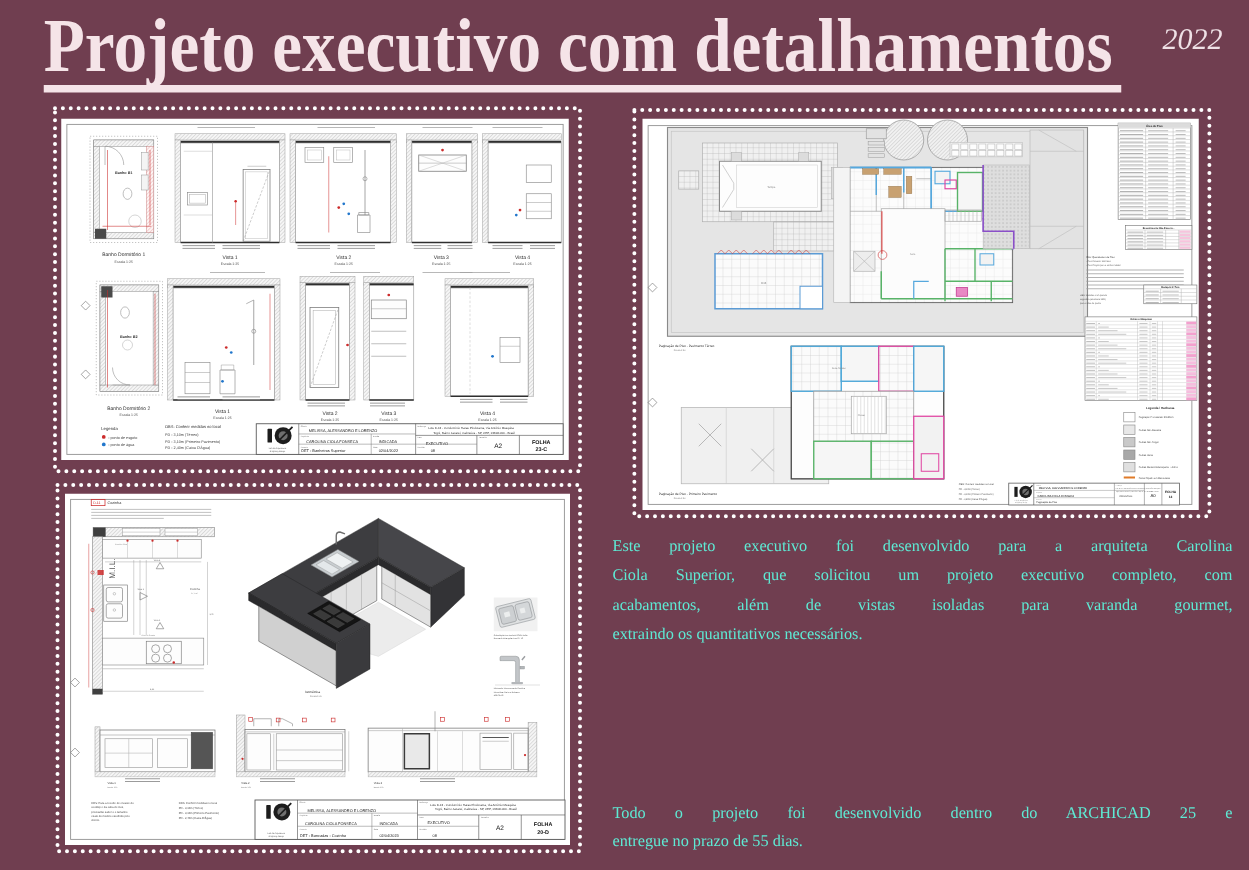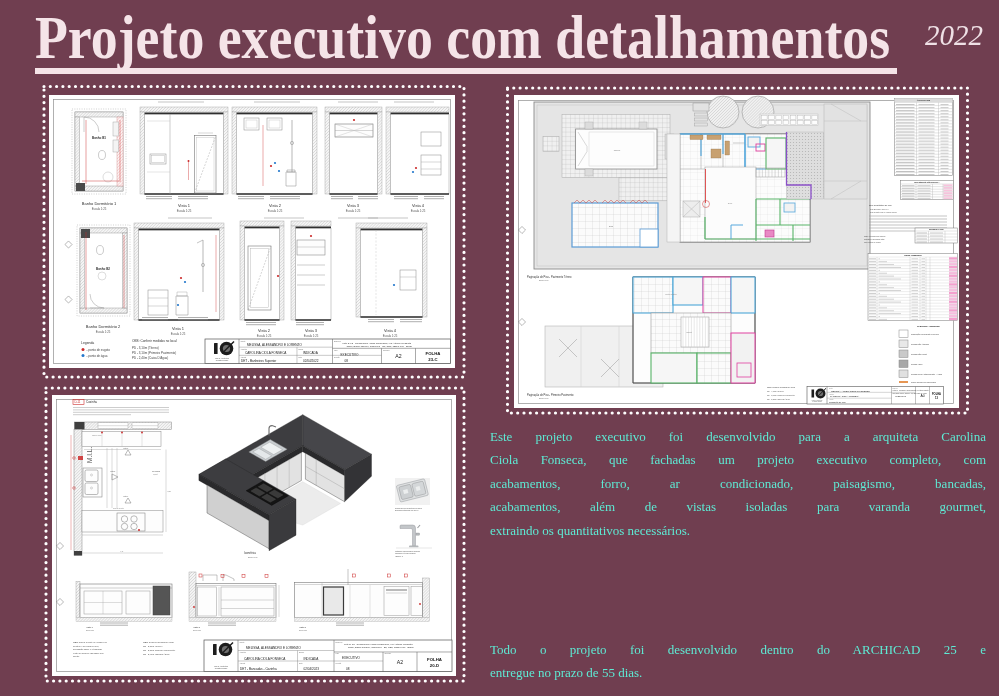--- a/index.html
+++ b/index.html
@@ -1,21 +1,21 @@
 <!DOCTYPE html>
 <html><head>
 <meta charset="utf-8">
 <style>
   html,body{margin:0;padding:0;}
   body{width:999px;height:696px;position:relative;overflow:hidden;
        background:#703e50;font-family:"Liberation Serif",serif;}
   .abs{position:absolute;}
   #title{left:35px;top:3px;font-size:61px;font-weight:bold;color:#f5e4e8;
          white-space:nowrap;transform-origin:left top;transform:scaleX(0.882);line-height:70px;}
-  #year{left:914px;top:19px;font-size:29px;font-style:italic;color:#efe1e6;width:80px;text-align:center;}
+  #year{left:914px;top:19px;font-size:24px;font-style:italic;color:#efe1e6;width:80px;text-align:center;}
   #rule{left:35px;top:68px;width:862px;height:6px;background:#f5e4e8;}
   .bodytext{left:490px;width:496px;color:#5eead4;font-size:13px;line-height:23.4px;}
   .jline{text-align:justify;text-align-last:justify;}
   .lline{text-align:left;}
 </style>
 </head>
 <body>
 
 <div id="title" class="abs">Projeto executivo com detalhamentos</div>
 
@@ -1075,22 +1075,21 @@
         <text x="344.5" y="272.47" font-size="1.6" fill="#777" font-family="Liberation Sans, sans-serif">Tamanho</text>
         <text x="360.0" y="282.235" font-size="5.2" fill="#222" text-anchor="middle" font-family="Liberation Sans, sans-serif">A2</text>
         <text x="394.5" y="278.935" font-size="4.3" fill="#111" text-anchor="middle" font-weight="bold" font-family="Liberation Sans, sans-serif">FOLHA</text>
         <text x="394.5" y="284.935" font-size="4.3" fill="#111" text-anchor="middle" font-weight="bold" font-family="Liberation Sans, sans-serif">20-D</text>
       </g>
     </g>
 </svg>
 
 <div class="bodytext abs" style="top:425px;">
   <div class="jline">Este projeto executivo foi desenvolvido para a arquiteta Carolina</div>
-  <div class="jline">Ciola Fonseca, que fachadas um projeto executivo completo, com</div>
-  <div class="jline">acabamentos, forro, ar condicionado, paisagismo, bancadas,</div>
+  <div class="jline">Ciola Superior, que solicitou um projeto executivo completo, com</div>
   <div class="jline">acabamentos, além de vistas isoladas para varanda gourmet,</div>
   <div class="lline">extraindo os quantitativos necessários.</div>
 </div>
 
 <div class="bodytext abs" style="top:638px;">
   <div class="jline">Todo o projeto foi desenvolvido dentro do ARCHICAD 25 e</div>
   <div class="lline">entregue no prazo de 55 dias.</div>
 </div>
 
 </body></html>

